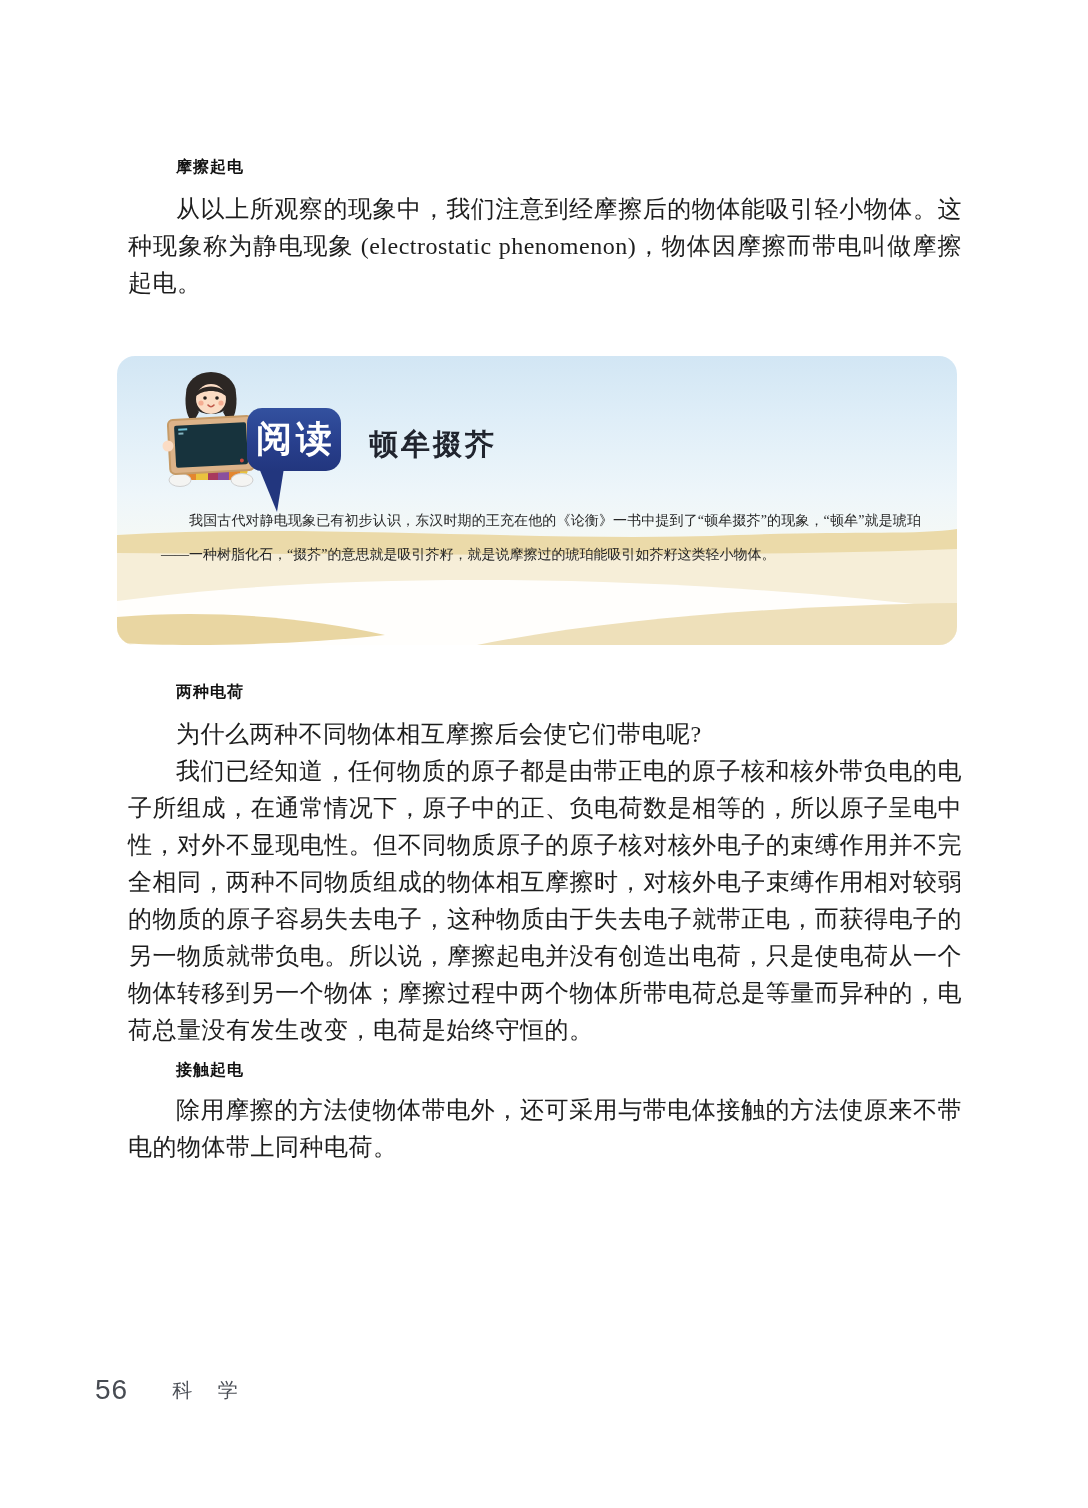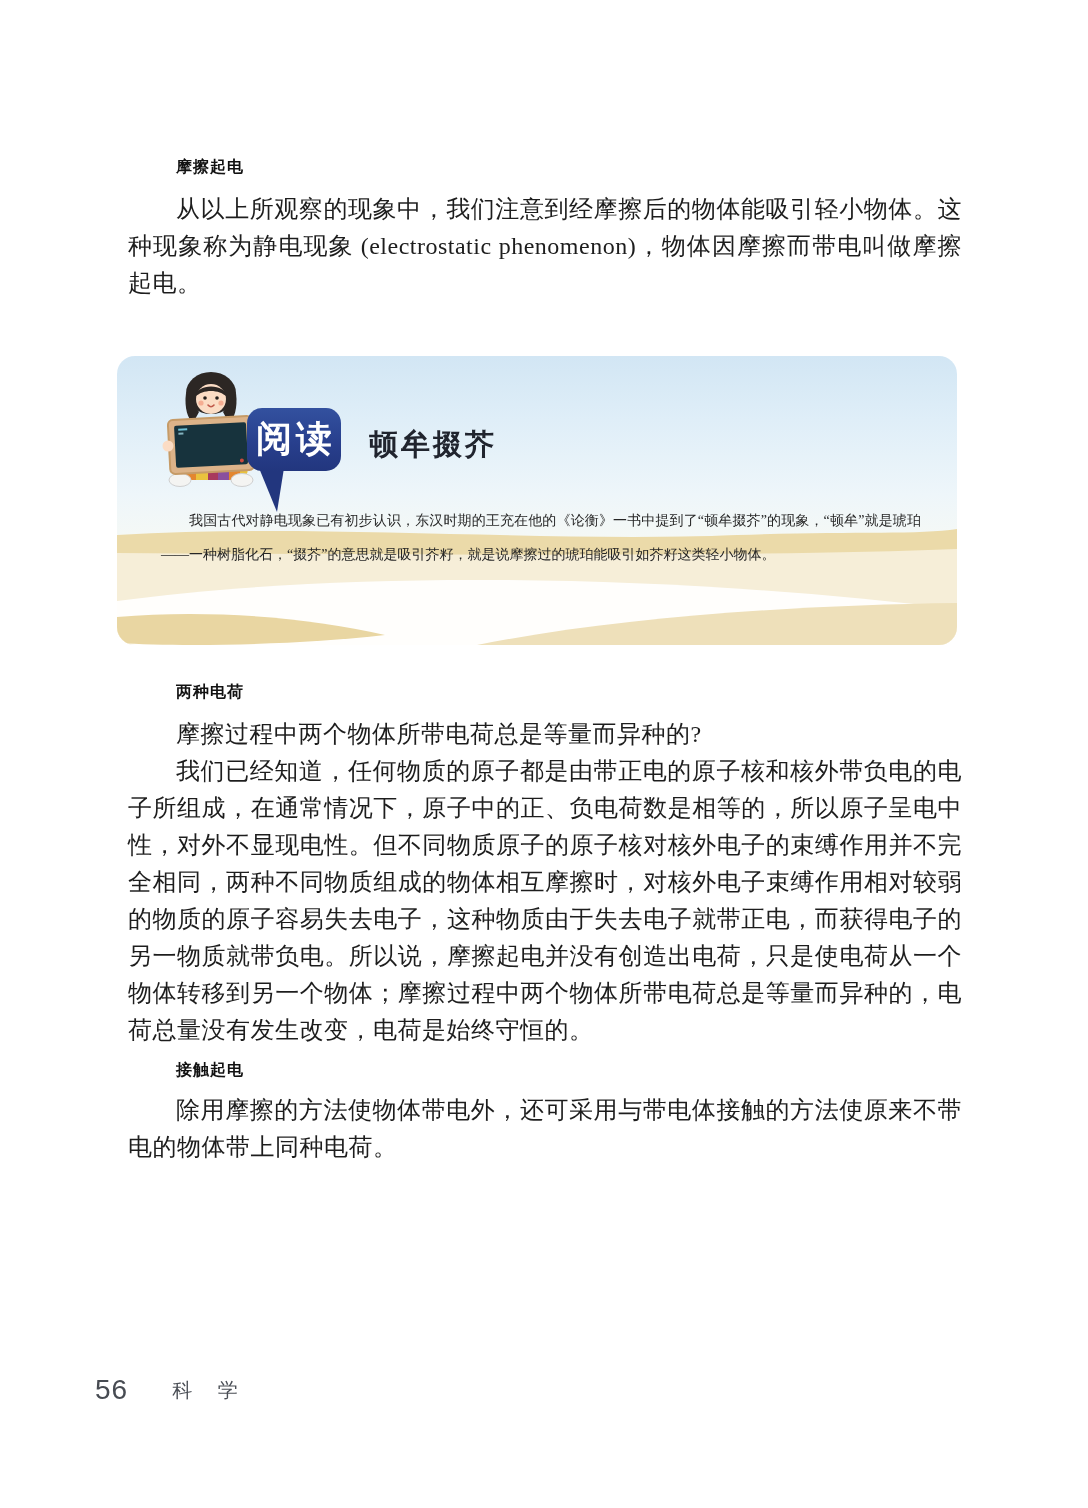--- a/index.html
+++ b/index.html
@@ -173,21 +173,21 @@
       <div class="read-tag">
         <span class="read-tag-label">阅读</span>
       </div>
 
       <div class="read-title">顿牟掇芥</div>
 
       <p class="read-body">我国古代对静电现象已有初步认识，东汉时期的王充在他的《论衡》一书中提到了“顿牟掇芥”的现象，“顿牟”就是琥珀——一种树脂化石，“掇芥”的意思就是吸引芥籽，就是说摩擦过的琥珀能吸引如芥籽这类轻小物体。</p>
     </div>
 
     <h3 class="sec-head gap-charges">两种电荷</h3>
-    <p class="body q-line">摩擦过程中两个物体所带电荷总是等量而异种的?</p>
+    <p class="body q-line">为什么两种不同物体相互摩擦后会使它们带电呢?</p>
     <p class="body">我们已经知道，任何物质的原子都是由带正电的原子核和核外带负电的电子所组成，在通常情况下，原子中的正、负电荷数是相等的，所以原子呈电中性，对外不显现电性。但不同物质原子的原子核对核外电子的束缚作用并不完全相同，两种不同物质组成的物体相互摩擦时，对核外电子束缚作用相对较弱的物质的原子容易失去电子，这种物质由于失去电子就带正电，而获得电子的另一物质就带负电。所以说，摩擦起电并没有创造出电荷，只是使电荷从一个物体转移到另一个物体；摩擦过程中两个物体所带电荷总是等量而异种的，电荷总量没有发生改变，电荷是始终守恒的。</p>
 
     <h3 class="sec-head head-contact">接触起电</h3>
     <p class="body">除用摩擦的方法使物体带电外，还可采用与带电体接触的方法使原来不带电的物体带上同种电荷。</p>
   </div>
 
   <div class="footer">
     <span class="page-num">56</span>
     <span class="book-label">科 学</span>
   </div>

